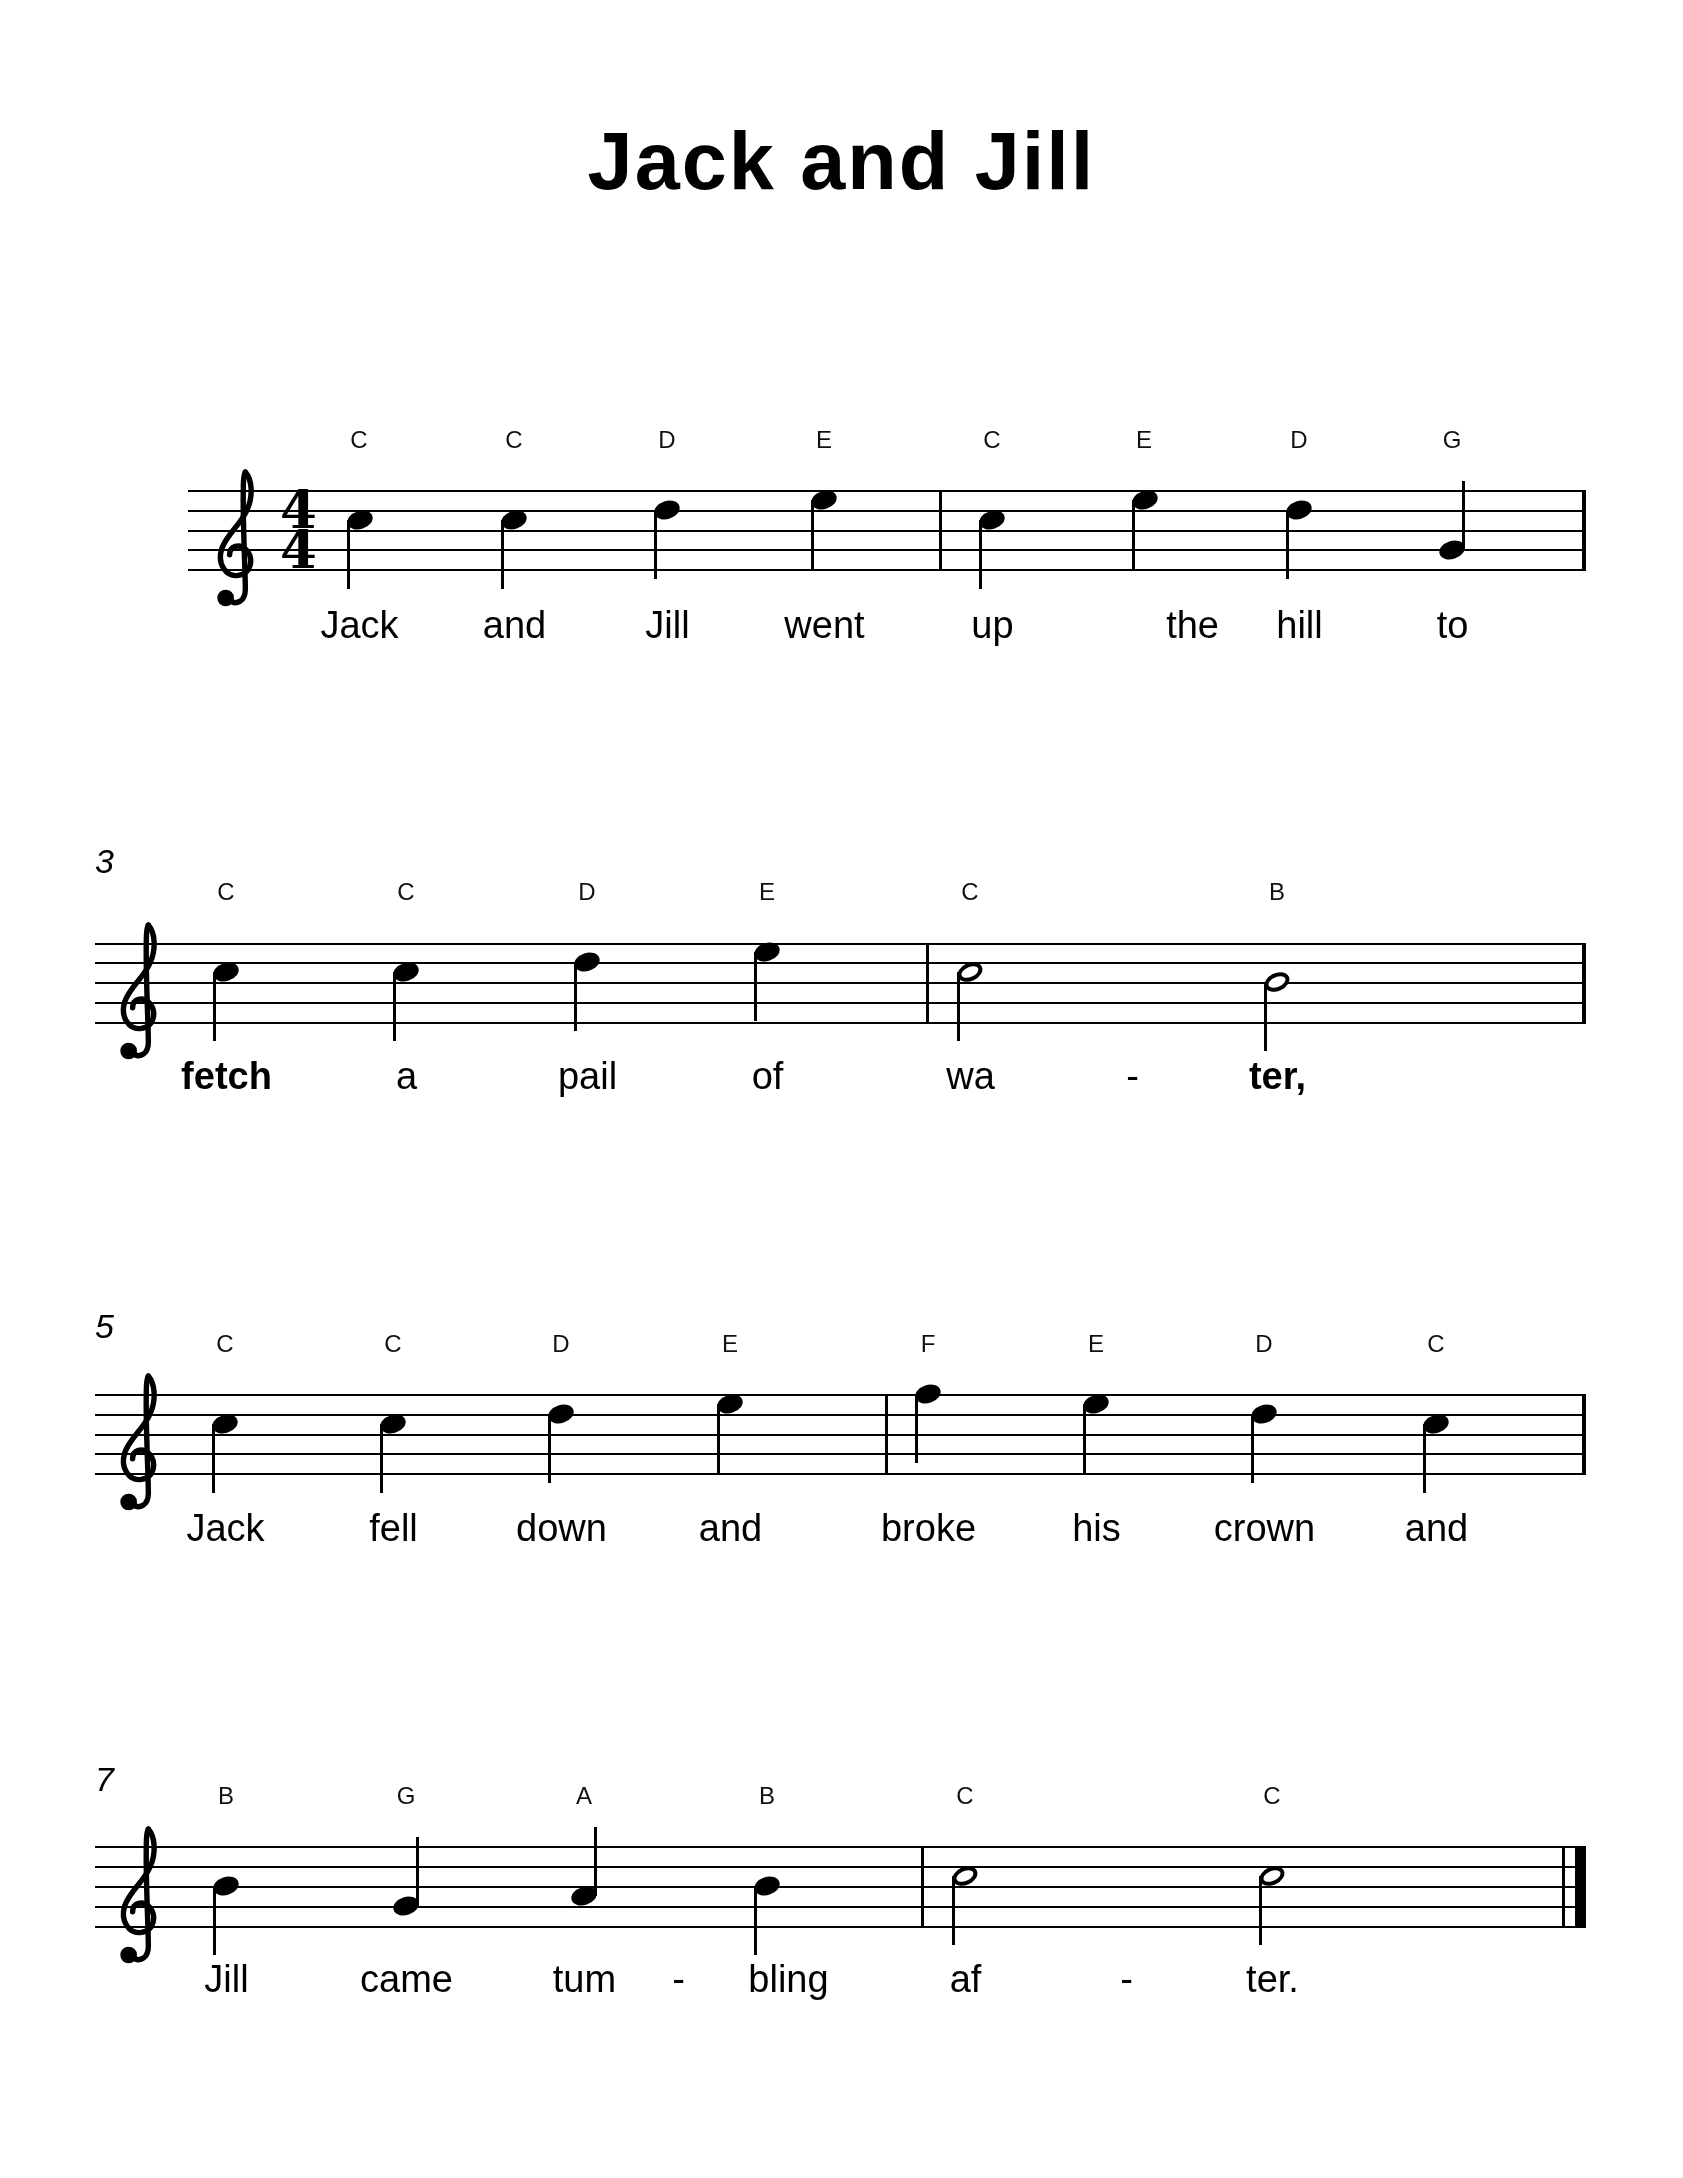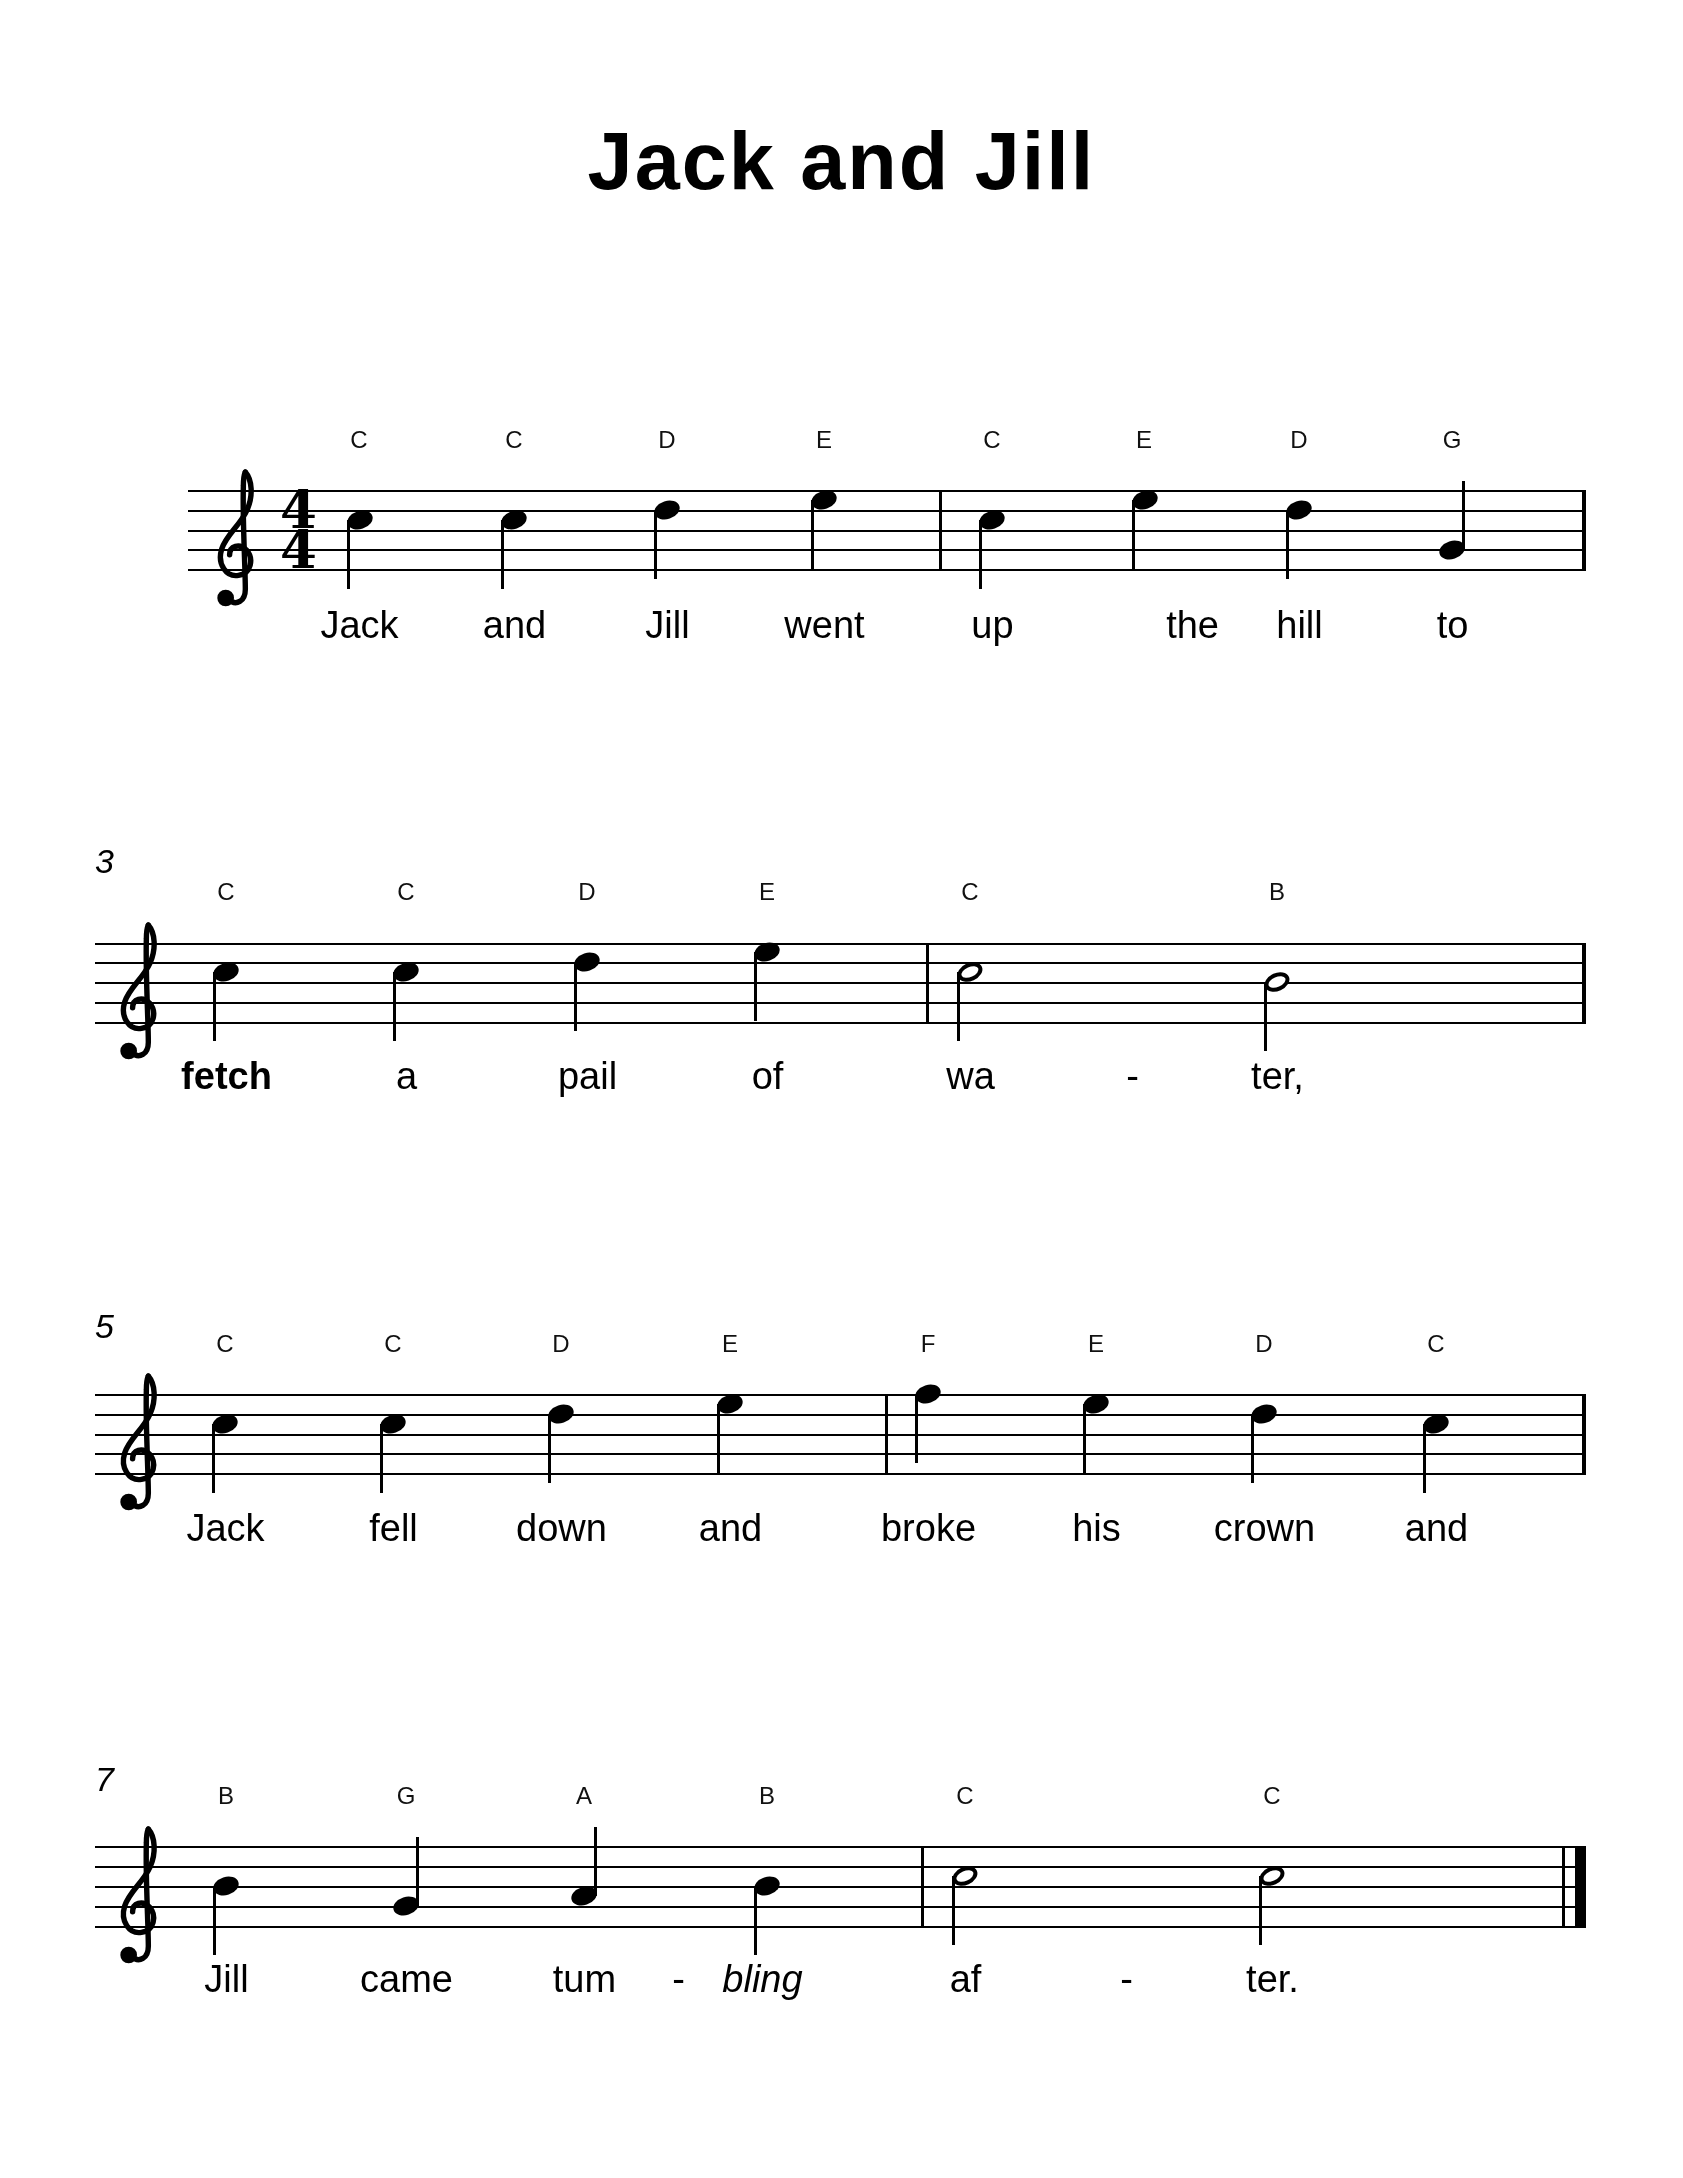--- a/index.html
+++ b/index.html
@@ -159,21 +159,21 @@
         <div class="stem down"></div>
       </div>
     <div class="barline endbar" style="left:1582px;top:943px;height:81px;"></div>
 
     <div class="lyric" style="left:226px;top:1055px;font-weight:bold;">fetch</div>
     <div class="lyric" style="left:406px;top:1055px;">a</div>
     <div class="lyric" style="left:587px;top:1055px;">pail</div>
     <div class="lyric" style="left:767px;top:1055px;">of</div>
     <div class="lyric" style="left:970px;top:1055px;">wa</div>
     <div class="lyric" style="left:1132px;top:1055px;">-</div>
-    <div class="lyric" style="left:1277px;top:1055px;">ter,</div>
+    <div class="lyric" style="left:1277px;top:1055px;font-weight:bold;">ter,</div>
   </section>
 
   <section>
     <div class="measure-number" style="left:95px;top:1307px;">5</div>
     <div class="staff-line" style="left:95px;top:1394px;width:1491px;"></div>
     <div class="staff-line" style="left:95px;top:1414px;width:1491px;"></div>
     <div class="staff-line" style="left:95px;top:1434px;width:1491px;"></div>
     <div class="staff-line" style="left:95px;top:1453px;width:1491px;"></div>
     <div class="staff-line" style="left:95px;top:1473px;width:1491px;"></div>
 
@@ -287,20 +287,20 @@
         <div class="notehead half"></div>
         <div class="stem down"></div>
       </div>
     <div class="barline" style="left:1562px;top:1846px;height:81px;"></div>
     <div class="barline thick" style="left:1575px;top:1846px;height:81px;"></div>
 
     <div class="lyric" style="left:226px;top:1958px;">Jill</div>
     <div class="lyric" style="left:406px;top:1958px;">came</div>
     <div class="lyric" style="left:584px;top:1958px;">tum</div>
     <div class="lyric" style="left:678px;top:1958px;">-</div>
-    <div class="lyric" style="left:762px;top:1958px;font-style:italic;">bling</div>
+    <div class="lyric" style="left:788px;top:1958px;">bling</div>
     <div class="lyric" style="left:965px;top:1958px;">af</div>
     <div class="lyric" style="left:1126px;top:1958px;">-</div>
     <div class="lyric" style="left:1272px;top:1958px;">ter.</div>
   </section>
 
 </div>
 
 
 </body></html>

